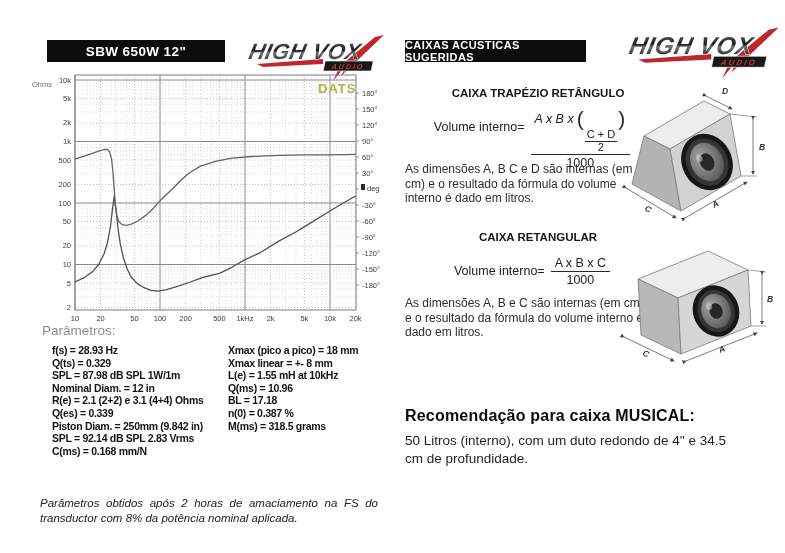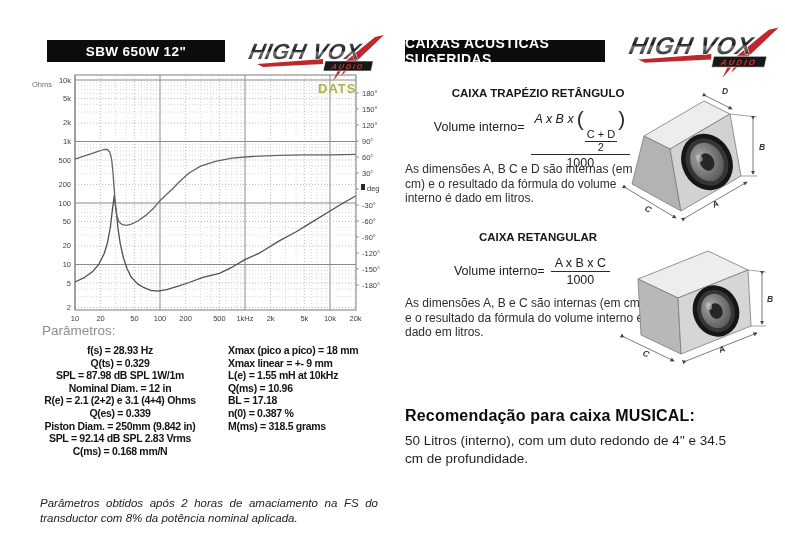--- a/index.html
+++ b/index.html
@@ -1,29 +1,29 @@
 <!DOCTYPE html>
 <html><head>
 <meta charset="utf-8">
 <style>
   html,body{margin:0;padding:0;background:#ffffff;}
   .sheet{position:relative;width:785px;height:553px;background:#ffffff;overflow:hidden;
          font-family:"Liberation Sans", sans-serif;color:#1b1b1b;}
   .blackbox{position:absolute;background:#0c0c0c;color:#ffffff;font-weight:bold;
             display:flex;align-items:center;justify-content:center;letter-spacing:.4px;}
   .bb-left{left:47px;top:40px;width:178px;height:22px;font-size:13.5px;}
-  .bb-right{left:405px;top:40px;width:200px;height:22px;font-size:14px;}
+  .bb-right{left:405px;top:40px;width:181px;height:22px;font-size:11px;}
   .logo{position:absolute;}
   .logo1{left:235px;top:34px;}
   .logo2{left:614px;top:26px;}
   .chart-wrap{position:absolute;left:30px;top:70px;width:360px;height:256px;}
   .params-heading{position:absolute;left:42px;top:323px;font-size:13.5px;color:#8d8d8d;}
   .pcol{position:absolute;top:344px;font-size:10.5px;font-weight:bold;letter-spacing:-0.3px;color:#141414;}
   .pcol .pline{white-space:nowrap;line-height:12.6px;}
-  .pcol-left{left:26px;width:188px;text-align:center;}
+  .pcol-left{left:52px;width:188px;}
   .pcol-right{left:228px;width:162px;}
   .footnote{position:absolute;left:40px;top:496px;width:338px;font-size:11.5px;font-style:italic;
             color:#222;text-align:justify;line-height:14.5px;}
   .caixa-title{position:absolute;width:240px;text-align:center;font-weight:bold;font-size:11.5px;color:#161616;}
   .ct-trap{left:418px;top:87px;}
   .ct-rect{left:418px;top:231px;}
   .formula{position:absolute;display:flex;align-items:center;justify-content:center;font-size:12.5px;color:#202020;}
   .f-trap{left:412px;top:106px;width:240px;height:42px;}
   .f-rect{left:412px;top:250px;width:240px;height:42px;}
   .frac{display:inline-flex;flex-direction:column;align-items:center;margin-left:6px;}
@@ -237,21 +237,21 @@
       <div class="pline">SPL = 87.98 dB SPL 1W/1m</div>
       <div class="pline">Nominal Diam. = 12 in</div>
       <div class="pline">R(e) = 2.1 (2+2) e 3.1 (4+4) Ohms</div>
       <div class="pline">Q(es) = 0.339</div>
       <div class="pline">Piston Diam. = 250mm (9.842 in)</div>
       <div class="pline">SPL = 92.14 dB SPL 2.83 Vrms</div>
       <div class="pline">C(ms) = 0.168 mm/N</div>
     </div>
   <div class="pcol pcol-right">
       <div class="pline">Xmax (pico a pico) = 18 mm</div>
-      <div class="pline">Xmax linear = +- 9 mm</div>
+      <div class="pline">Xmax linear = +- 8 mm</div>
       <div class="pline">L(e) = 1.55 mH at 10kHz</div>
       <div class="pline">Q(ms) = 10.96</div>
       <div class="pline">BL = 17.18</div>
       <div class="pline">n(0) = 0.387 %</div>
       <div class="pline">M(ms) = 318.5 grams</div>
     </div>
 
   <div class="footnote">Parâmetros obtidos após 2 horas de amaciamento na FS do transductor com 8% da potência nominal aplicada.</div>
 
   <div class="caixa-title ct-trap">CAIXA TRAPÉZIO RETÂNGULO</div>

